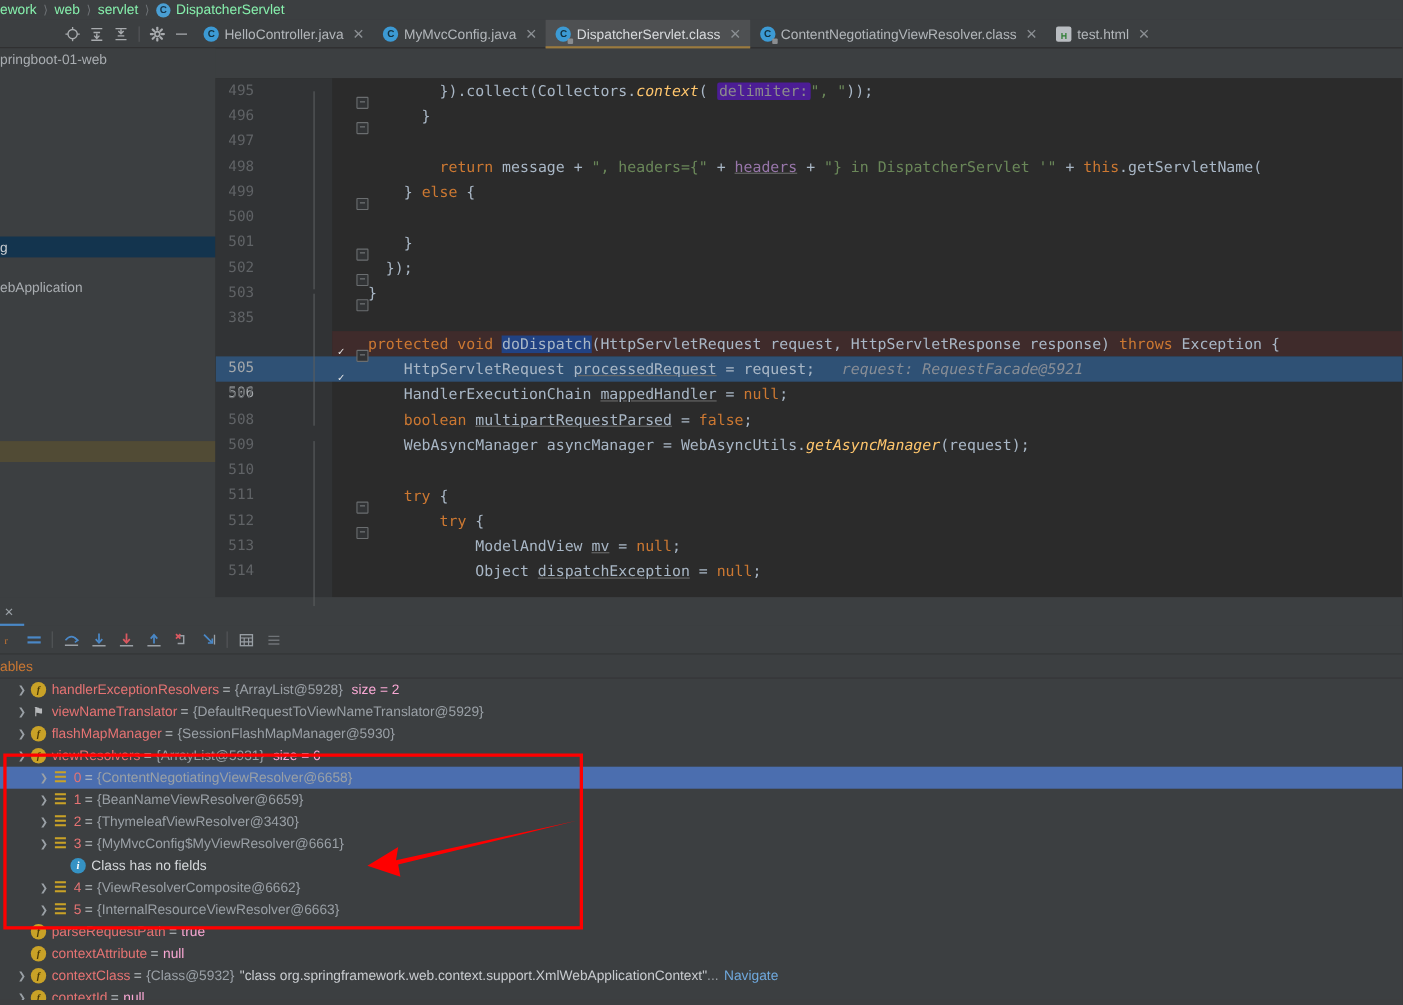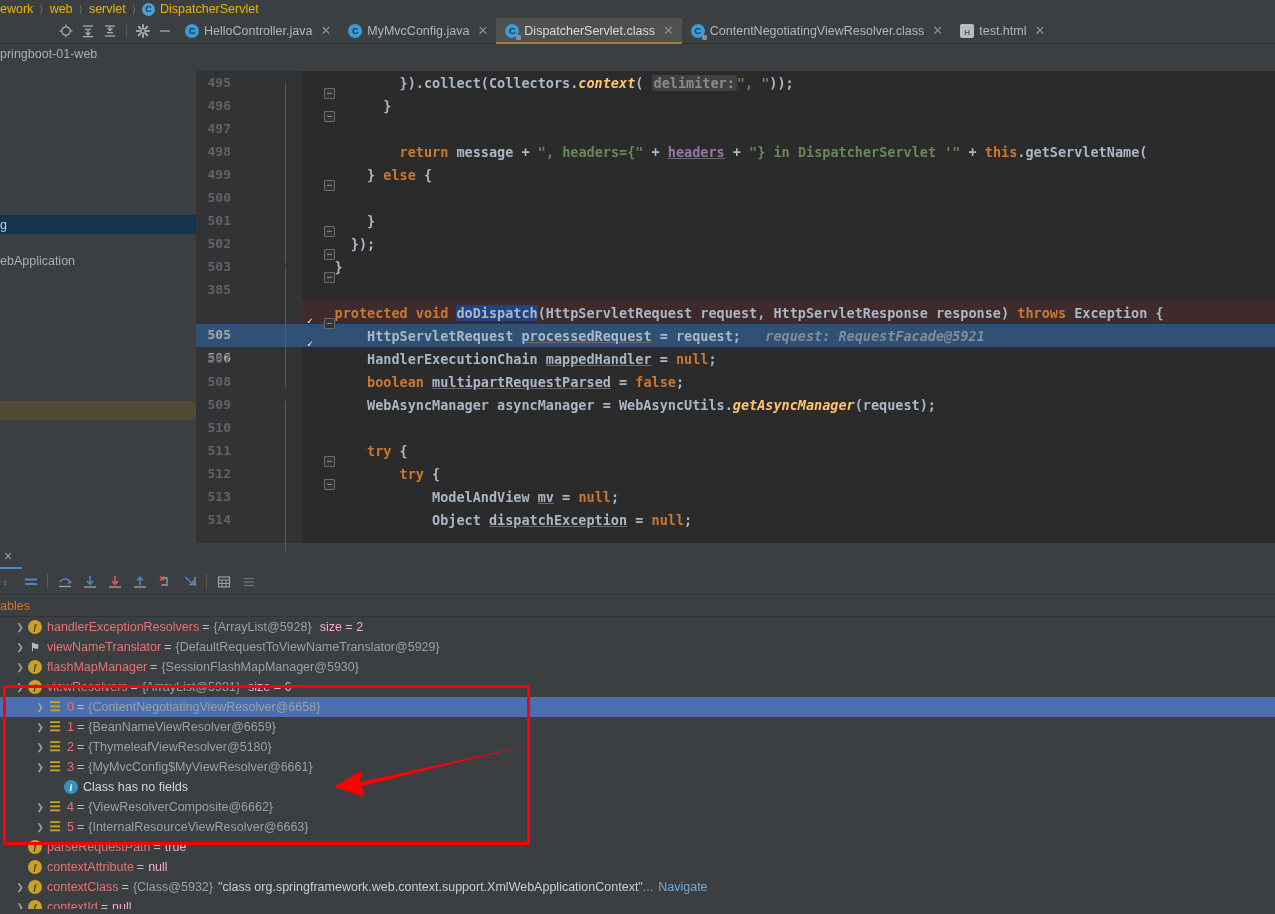--- a/index.html
+++ b/index.html
@@ -11,21 +11,21 @@
   }
   #app { position: relative; width: 1275px; height: 914px; }
 
   
   .breadcrumb-bar {
     position: absolute; left: 0; top: 0; width: 1275px; height: 18px;
     background: #3c3f41; color: #9a9da1;
     font-size: 12.5px; display: flex; align-items: center;
     padding-left: 0px; white-space: nowrap; overflow: hidden;
   }
-  .crumb { color: #eab308; }
+  .crumb { color: #86efac; }
   .crumb-sep { color: #6e7276; padding: 0 6px; font-size: 11px; }
   .crumb-class-icon {
     display: inline-block; width: 13px; height: 13px; border-radius: 50%;
     background: #4a9fd4; color: #17364d; font-size: 9px; font-weight: bold;
     text-align: center; line-height: 13px; margin-right: 5px;
     vertical-align: -2px;
   }
 
   
   .tabbar {
@@ -84,21 +84,21 @@
     position: absolute; left: 196px; top: 45px; width: 1079px; height: 26px;
     background: #1f3a54; color: #b8bdc2; font-size: 12.5px;
     display: flex; align-items: center; padding-left: 11px;
     border-bottom: 1px solid #2b2b2b;
   }
 
   
   .editor {
     position: absolute; left: 196px; top: 71px; width: 1079px; height: 520px;
     background: #2b2b2b; overflow: hidden;
-    font-family: "DejaVu Sans Mono", monospace; font-size: 13.5px; font-weight: bold;
+    font-family: "DejaVu Sans Mono", monospace; font-size: 13.5px;
   }
   .ed-rows { position: relative; }
   .ed-row { position: relative; height: 23px; display: flex; align-items: center; }
   .ln {
     width: 44px; text-align: right; padding-right: 9px; color: #606366;
     font-size: 13px; flex: 0 0 auto; position: relative; z-index: 3;
   }
   .ln.cur { color: #a4a8ab; margin-top: 44px; }
   .gutter-rest { width: 62px; flex: 0 0 auto; position: relative; z-index: 3; }
   .code { flex: 1; white-space: pre; color: #a9b7c6; position: relative; z-index: 3;
@@ -139,21 +139,21 @@
   .bulb .s2 { width: 5px; height: 1px; background: #c9c9c9; margin: 1px auto 0; }
 
   
   .kw  { color: #cc7832; }
   .str { color: #6a8759; }
   .fld { color: #9876aa; }
   .mth { color: #ffc66d; }
   .it  { font-style: italic; }
   .plain { color: #a9b7c6; }
   .undl { text-decoration: underline; text-decoration-color: #6a6a6a; }
-  .hintbg { background: #404040; color: #8c8c8c; padding: 0 2px; border-radius: 2px; }
+  .hintbg { background: #4c1d95; color: #8c8c8c; padding: 0 2px; border-radius: 2px; }
   .dbg-hint { color: #878d96; font-style: italic; }
   .selword { background: #214283; color: #a9b7c6; }
 
   .hscroll {
     position: absolute; left: 335px; bottom: 2px; width: 655px; height: 7px;
     background: #5c5f61; border-radius: 4px;
   }
 
   
   .debug-panel {
@@ -645,21 +645,21 @@
         <span class="vname idx">1</span>
         <span class="veq">=</span>
         <span class="vval">{BeanNameViewResolver@6659}</span>
       </div>
 
       <div class="vrow" style="padding-left:32px">
         <span class="twisty">❯</span>
         <span class="vicon listel">☰</span>
         <span class="vname idx">2</span>
         <span class="veq">=</span>
-        <span class="vval">{ThymeleafViewResolver@5180}</span>
+        <span class="vval">{ThymeleafViewResolver@3430}</span>
       </div>
 
       <div class="vrow" style="padding-left:32px">
         <span class="twisty">❯</span>
         <span class="vicon listel">☰</span>
         <span class="vname idx">3</span>
         <span class="veq">=</span>
         <span class="vval">{MyMvcConfig$MyViewResolver@6661}</span>
       </div>
 

